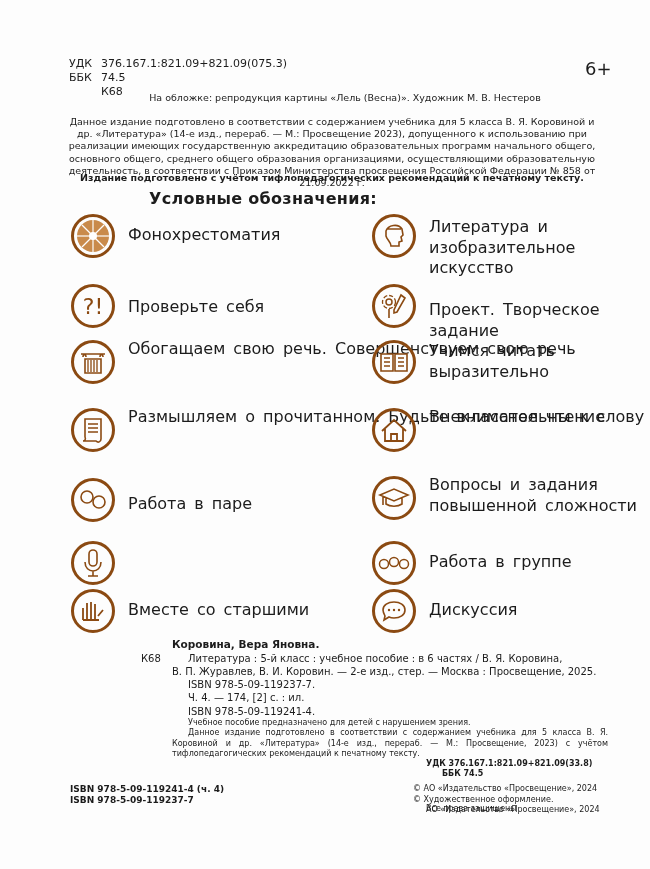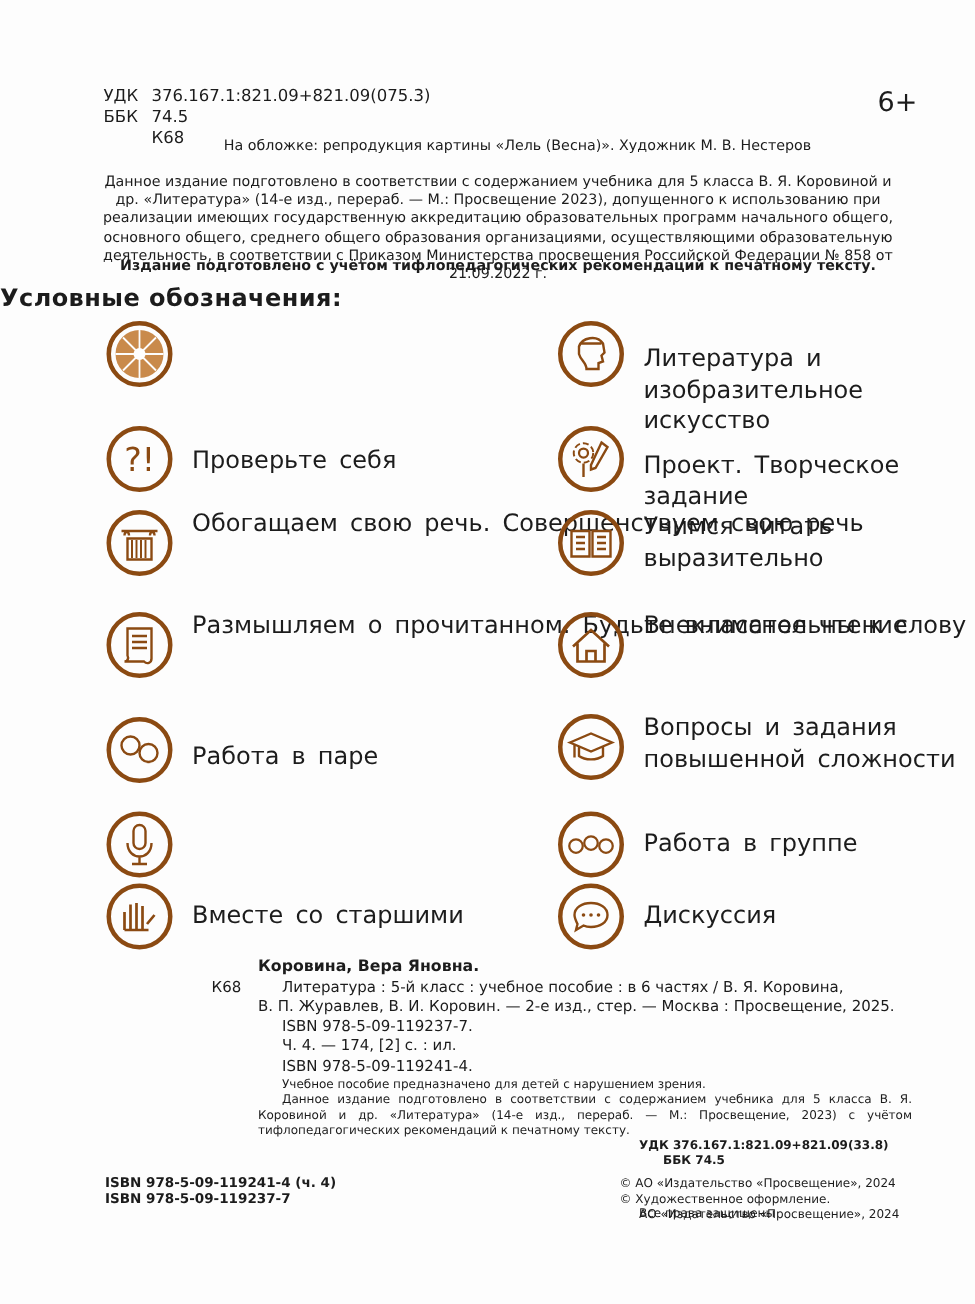--- a/index.html
+++ b/index.html
@@ -8,21 +8,21 @@
     font-family: "DejaVu Sans", sans-serif; color: #1c1c1c; overflow: hidden;
   }
   .abs { position: absolute; }
   .udk-top { left: 69px; top: 57px; font-size: 11px; line-height: 14px; }
   .udk-top .row { display: flex; }
   .udk-top .k { width: 32px; }
   .age { left: 585px; top: 58px; font-size: 18px; }
   .cover { left: 0; width: 650px; top: 92px; text-align: center; font-size: 9.5px; padding-left: 40px; box-sizing: border-box; }
   .para { left: 62px; width: 540px; top: 116px; font-size: 9.5px; line-height: 12.2px; text-align: center; }
   .tiflo { left: 62px; width: 540px; top: 172px; font-size: 9.5px; font-weight: bold; text-align: center; }
-  .legend-title { left: 0; width: 526px; top: 189px; font-size: 16px; font-weight: bold; letter-spacing: 0.3px; }
+  .legend-title { left: 0; width: 526px; top: 189px; font-size: 16px; font-weight: bold; text-align: center; letter-spacing: 0.3px; }
   .item { position: absolute; display: flex; align-items: flex-start; }
   .icon { width: 46px; height: 46px; flex: none; }
   .icon svg { width: 46px; height: 46px; display: block; }
   .label { font-size: 16px; line-height: 20.5px; margin-left: 12px; color: #1c1c1c; word-spacing: 3px; }
   .biblio { font-size: 10px; line-height: 13px; }
   .small { font-size: 8px; line-height: 10.5px; }
   .bold { font-weight: bold; }
 </style>
 </head>
 <body>
@@ -54,20 +54,21 @@
         <circle cx="23" cy="23" r="16" fill="#c98a4b"></circle>
         <g stroke="#fdfdfd" stroke-width="1.2">
           <line x1="23" y1="7" x2="23" y2="39"></line>
           <line x1="7" y1="23" x2="39" y2="23"></line>
           <line x1="12" y1="12" x2="34" y2="34"></line>
           <line x1="34" y1="12" x2="12" y2="34"></line>
         </g>
         <circle cx="23" cy="23" r="4" fill="#fff"></circle>
       </svg>
     </span>
+  <span class="label" style="margin-top:12px">Фонохрестоматия</span>
 </div>
 <div class="item" style="left:70px;top:283px;">
   <span class="icon">
       <svg viewBox="0 0 46 46">
         <circle cx="23" cy="23" r="20.5" fill="none" stroke="#8b4a12" stroke-width="3"></circle>
         <text x="23" y="31" text-anchor="middle" font-size="22" fill="#8b4a12" font-family="DejaVu Sans, sans-serif">?!</text>
       </svg>
     </span>
   <span class="label" style="margin-top:14px">Проверьте себя</span>
 </div>
@@ -119,21 +120,21 @@
   <span class="label" style="margin-top:12px">Вместе со старшими</span>
 </div>
 
 <div class="item" style="left:371px;top:213px;">
   <span class="icon">
       <svg viewBox="0 0 46 46">
         <circle cx="23" cy="23" r="20.5" fill="none" stroke="#8b4a12" stroke-width="3"></circle>
         <path d="M15 18c2-6 12-8 16-2l1 6-2 2 1 4-3 1v4h-8c0-4-4-6-5-10z M16 16h14" fill="none" stroke="#8b4a12" stroke-width="1.6"></path>
       </svg>
     </span>
-  <span class="label" style="margin-top:16px">Литература и изобразительное искусство</span>
+  <span class="label" style="margin-top:4px">Литература и изобразительное искусство</span>
 </div>
 <div class="item" style="left:371px;top:283px;">
   <span class="icon">
       <svg viewBox="0 0 46 46">
         <circle cx="23" cy="23" r="20.5" fill="none" stroke="#8b4a12" stroke-width="3"></circle>
         <circle cx="18" cy="19" r="3" fill="none" stroke="#8b4a12" stroke-width="1.5"></circle>
         <circle cx="18" cy="19" r="6.5" fill="none" stroke="#8b4a12" stroke-width="1.3" stroke-dasharray="4 2"></circle>
         <path d="M18 26v9M30 12l4 3-8 14-3 1 0-3z" fill="none" stroke="#8b4a12" stroke-width="1.6"></path>
       </svg>
     </span>

